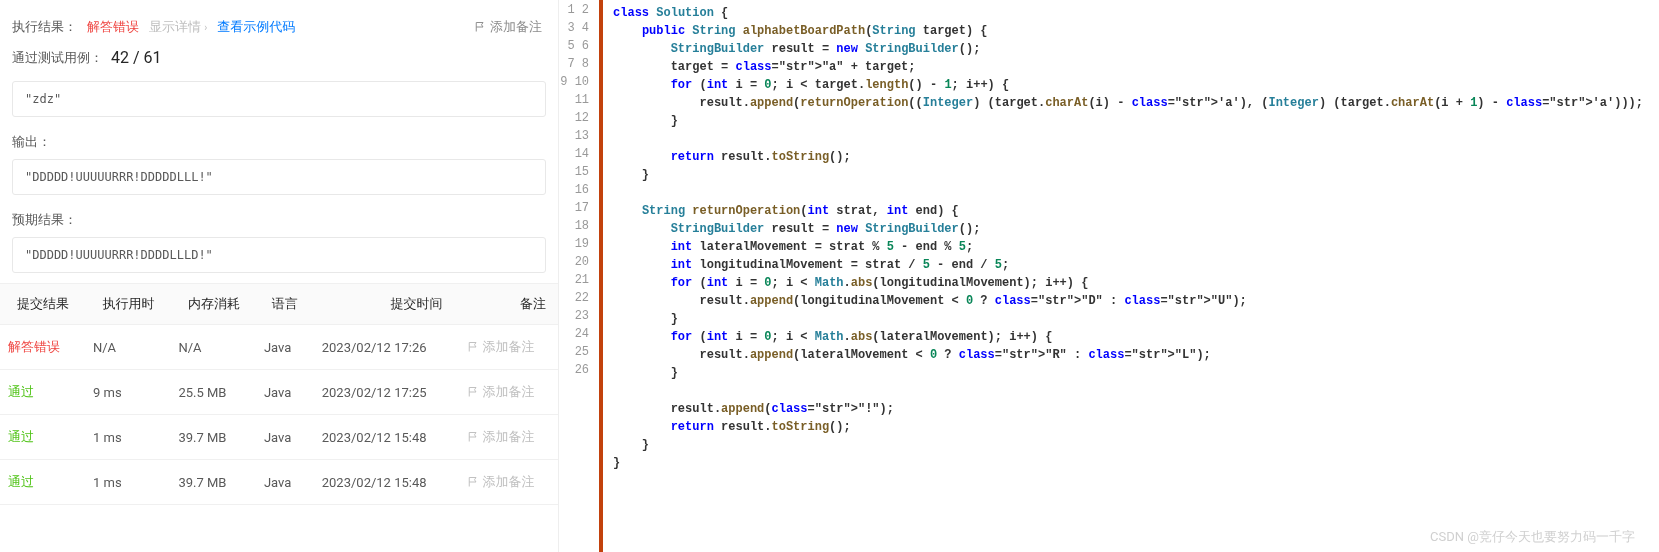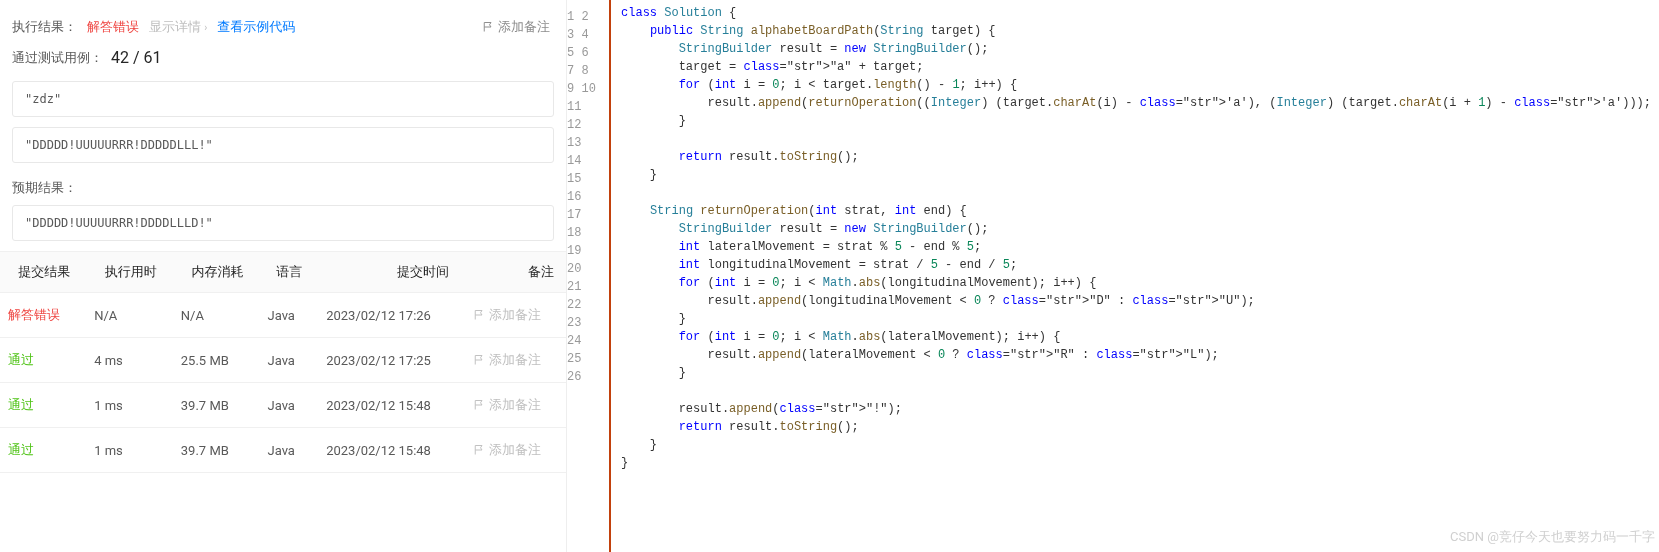--- a/index.html
+++ b/index.html
@@ -21,27 +21,27 @@
 .value-box { margin: 4px 12px 10px; padding: 10px 12px; background: #fff; border: 1px solid #e8e8e8; border-radius: 3px; font-family: Menlo, Monaco, Consolas, monospace; font-size: 12px; color: #595959; }
 .table { width: 100%; border-collapse: collapse; margin-top: 6px; }
 .table th { text-align: right; padding: 11px 12px; font-weight: 500; color: #262626; background: #fafafa; border-top: 1px solid #f0f0f0; border-bottom: 1px solid #f0f0f0; font-size: 13px; }
 .table td { padding: 13px 12px; border-bottom: 1px solid #f0f0f0; color: #595959; font-size: 13px; }
 .table th:first-child, .table td:first-child { padding-left: 8px; }
 .status-pass { color: #52c41a; }
 .status-fail { color: #ef4743; }
 .time-dim { color: #bfbfbf; }
 .note-cell { color: #bfbfbf; display: flex; align-items: center; gap: 4px; cursor: pointer; }
 .code-area { display: flex; height: 100%; font-family: Menlo, Monaco, Consolas, "Courier New", monospace; font-size: 12px; line-height: 18px; }
-.gutter { width: 44px; padding: 8px 10px 0 0; text-align: left; color: #999; user-select: none; border-right: 2px solid #c2410c; }
-.code-lines { flex: 1; padding: 4px 8px 0 10px; white-space: pre; overflow: hidden; color: #333; }
+.gutter { width: 44px; padding: 1px 10px 0 0; text-align: right; color: #999; user-select: none; border-right: 4px solid #c2410c; }
+.code-lines { flex: 1; padding: 4px 16px 0 10px; white-space: pre; overflow: hidden; color: #333; font-weight: bold; }
 .kw { color: #0000ff; }
 .type { color: #267f99; }
 .num { color: #098658; }
 .fn { color: #795e26; }
-.watermark { position: absolute; bottom: 6px; right: 4px; color: #d0d0d0; font-size: 13px; }
+.watermark { position: absolute; bottom: 6px; right: 24px; color: #d0d0d0; font-size: 13px; }
 </style>
 </head>
 <body>
 
 <div class="left-panel">
   <div class="result-row">
     <span class="label-dim">执行结果：</span>
     <span class="status-wrong">解答错误</span>
     <span class="link-dim"><span>显示详情</span> <span class="chevron">›</span></span>
     <span class="link-blue">查看示例代码</span>
@@ -54,20 +54,21 @@
     </span>
   </div>
 
   <div class="pass-row">
     <span class="label-dim">通过测试用例：</span>
     <span class="pass-count">42 / 61</span>
   </div>
 
   <div class="value-box">"zdz"</div>
 
+  <div class="field-label">输出：</div>
   <div class="value-box">"DDDDD!UUUUURRR!DDDDDLLL!"</div>
 
   <div class="field-label">预期结果：</div>
   <div class="value-box">"DDDDD!UUUUURRR!DDDDLLLD!"</div>
 
   <table class="table">
     <thead>
       <tr>
         <th>提交结果</th>
         <th>执行用时</th>
@@ -88,21 +89,21 @@
             <span class="note-cell">
               <svg class="flag-icon" viewBox="0 0 16 16" fill="none" stroke="#bfbfbf" stroke-width="1.3">
                 <path d="M3 2v12M3 2h9l-2 3 2 3H3"></path>
               </svg>
               <span>添加备注</span>
             </span>
           </td>
         </tr>
         <tr>
           <td><span class="status-pass">通过</span></td>
-          <td>4 ms</td>
+          <td>9 ms</td>
           <td>25.5 MB</td>
           <td>Java</td>
           <td class="time-dim">2023/02/12 17:25</td>
           <td>
             <span class="note-cell">
               <svg class="flag-icon" viewBox="0 0 16 16" fill="none" stroke="#bfbfbf" stroke-width="1.3">
                 <path d="M3 2v12M3 2h9l-2 3 2 3H3"></path>
               </svg>
               <span>添加备注</span>
             </span>

